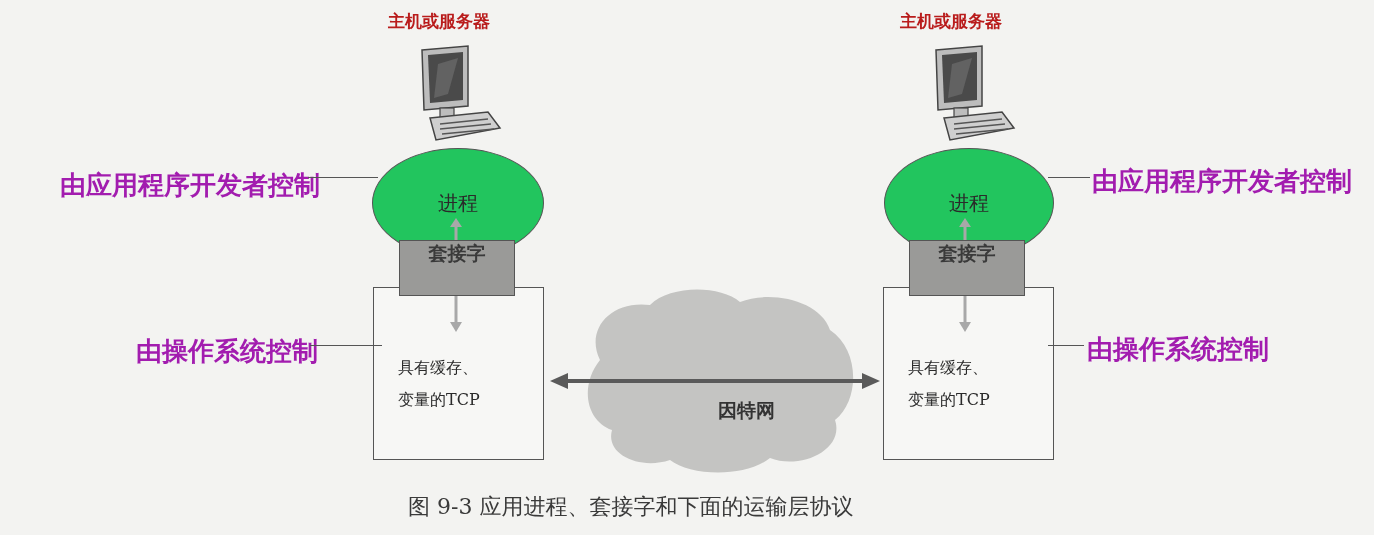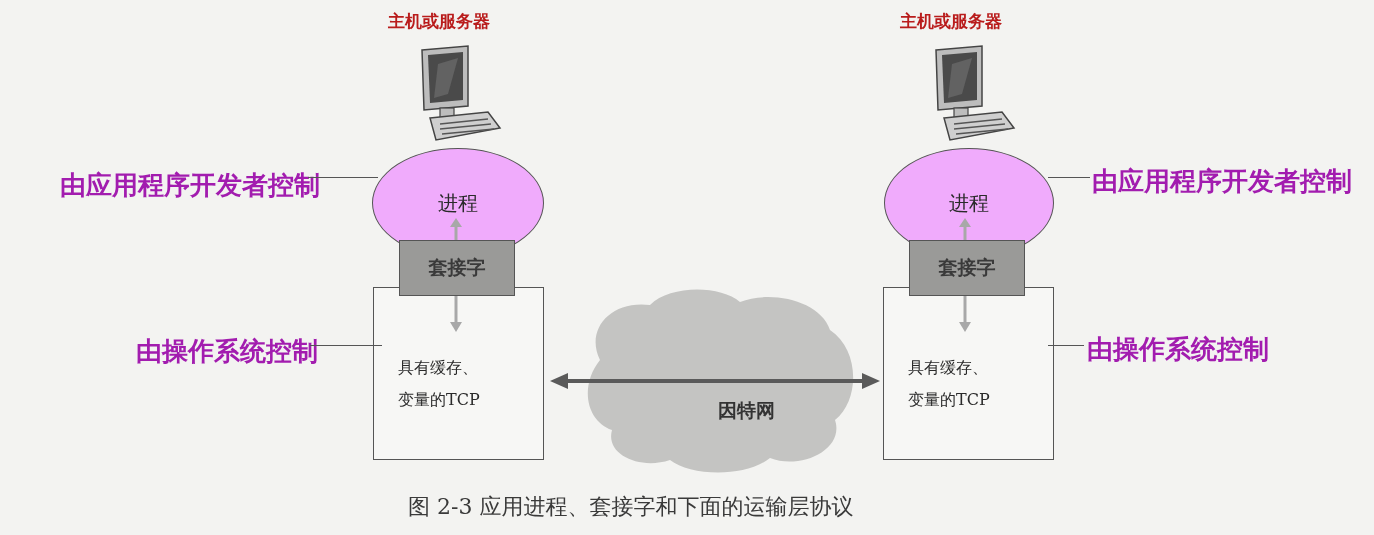--- a/index.html
+++ b/index.html
@@ -7,31 +7,31 @@
     width: 1374px; height: 535px; position: relative; overflow: hidden;
     background: #f3f3f1;
     font-family: "DejaVu Sans", "Liberation Sans", sans-serif;
     color: #2a2a2a;
   }
   .abs { position: absolute; }
   .host-title { font-size: 17px; font-weight: bold; color: #b91c1c; white-space: nowrap; }
   .ctrl-label { font-size: 26px; font-weight: bold; color: #a21caf; white-space: nowrap; }
   .leader { height: 0; border-top: 1.5px solid #555; }
   .process {
-    border: 1.6px solid #555; border-radius: 50%; background: #f0abfc;
+    border: 1.6px solid #555; border-radius: 50%; background: #22c55e;
     display: flex; align-items: center; justify-content: center;
     font-size: 20px; color: #2a2a2a; box-sizing: border-box;
   }
   .tcp-box {
     border: 1.6px solid #555; background: #f7f7f5; box-sizing: border-box;
   }
   .tcp-text { font-family: "DejaVu Serif", "Liberation Serif", serif; font-size: 16px; line-height: 32px; color: #2a2a2a; white-space: nowrap; }
   .socket {
     background: #9a9a98; border: 1.6px solid #555; box-sizing: border-box;
-    display: flex; align-items: center; justify-content: center;
+    display: flex; align-items: flex-start; justify-content: center;
     font-size: 19px; font-weight: bold; color: #3a3a3a;
   }
   .caption { font-family: "DejaVu Serif", "Liberation Serif", serif; font-size: 22px; color: #3a3a3a; white-space: nowrap; }
   .cloud-label { font-size: 19px; font-weight: bold; color: #333; margin-left: 36px; }
 </style>
 </head>
 <body>
 
 <svg class="abs" style="left:0;top:0" width="1374" height="535">
   <path d="M 600 360 C 585 330, 610 300, 650 305 C 670 285, 720 285, 740 302 C 770 290, 820 300, 830 330 C 860 350, 860 400, 835 420 C 845 450, 800 470, 770 458 C 745 478, 690 476, 670 460 C 640 470, 605 455, 612 430 C 585 420, 580 385, 600 360 Z" fill="#c4c4c2" stroke="none"></path>
@@ -122,13 +122,13 @@
 </div>
 
 <svg class="abs" style="left:957px;top:296px" width="16" height="36">
   <line x1="8" y1="0" x2="8" y2="28" stroke="#a8a8a8" stroke-width="3"></line>
   <polygon points="8,36 2,26 14,26" fill="#a8a8a8"></polygon>
 </svg>
 
 <div class="abs leader" style="left:1048px;top:345px;width:36px;"></div>
 <div class="abs ctrl-label" style="left:1087px;top:332px;">由操作系统控制</div>
 
-<div class="abs caption" style="left:408px;top:492px;">图 2-3    应用进程、套接字和下面的运输层协议</div>
+<div class="abs caption" style="left:408px;top:492px;">图 9-3    应用进程、套接字和下面的运输层协议</div>
 
 </body></html>

